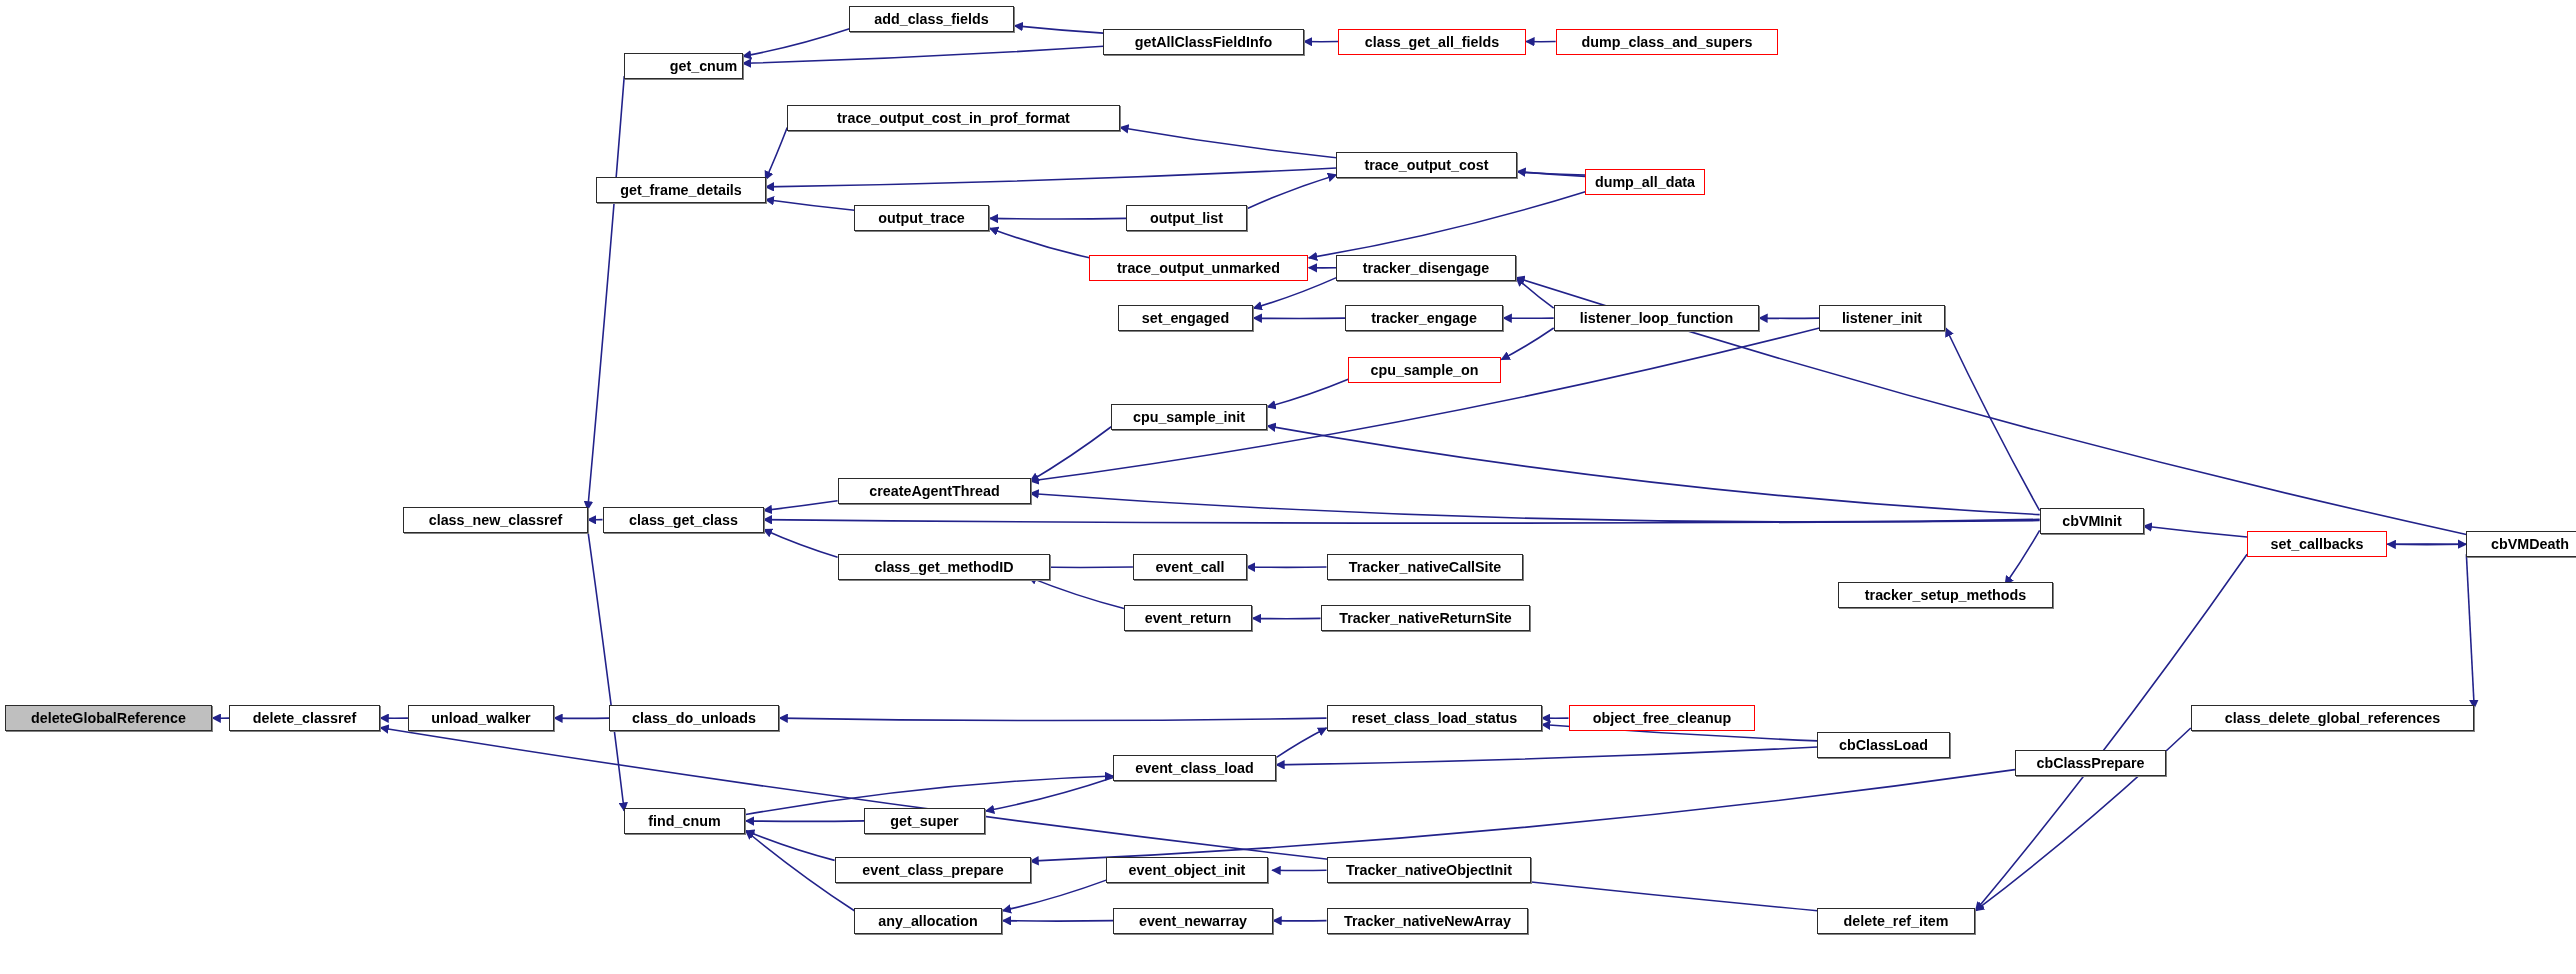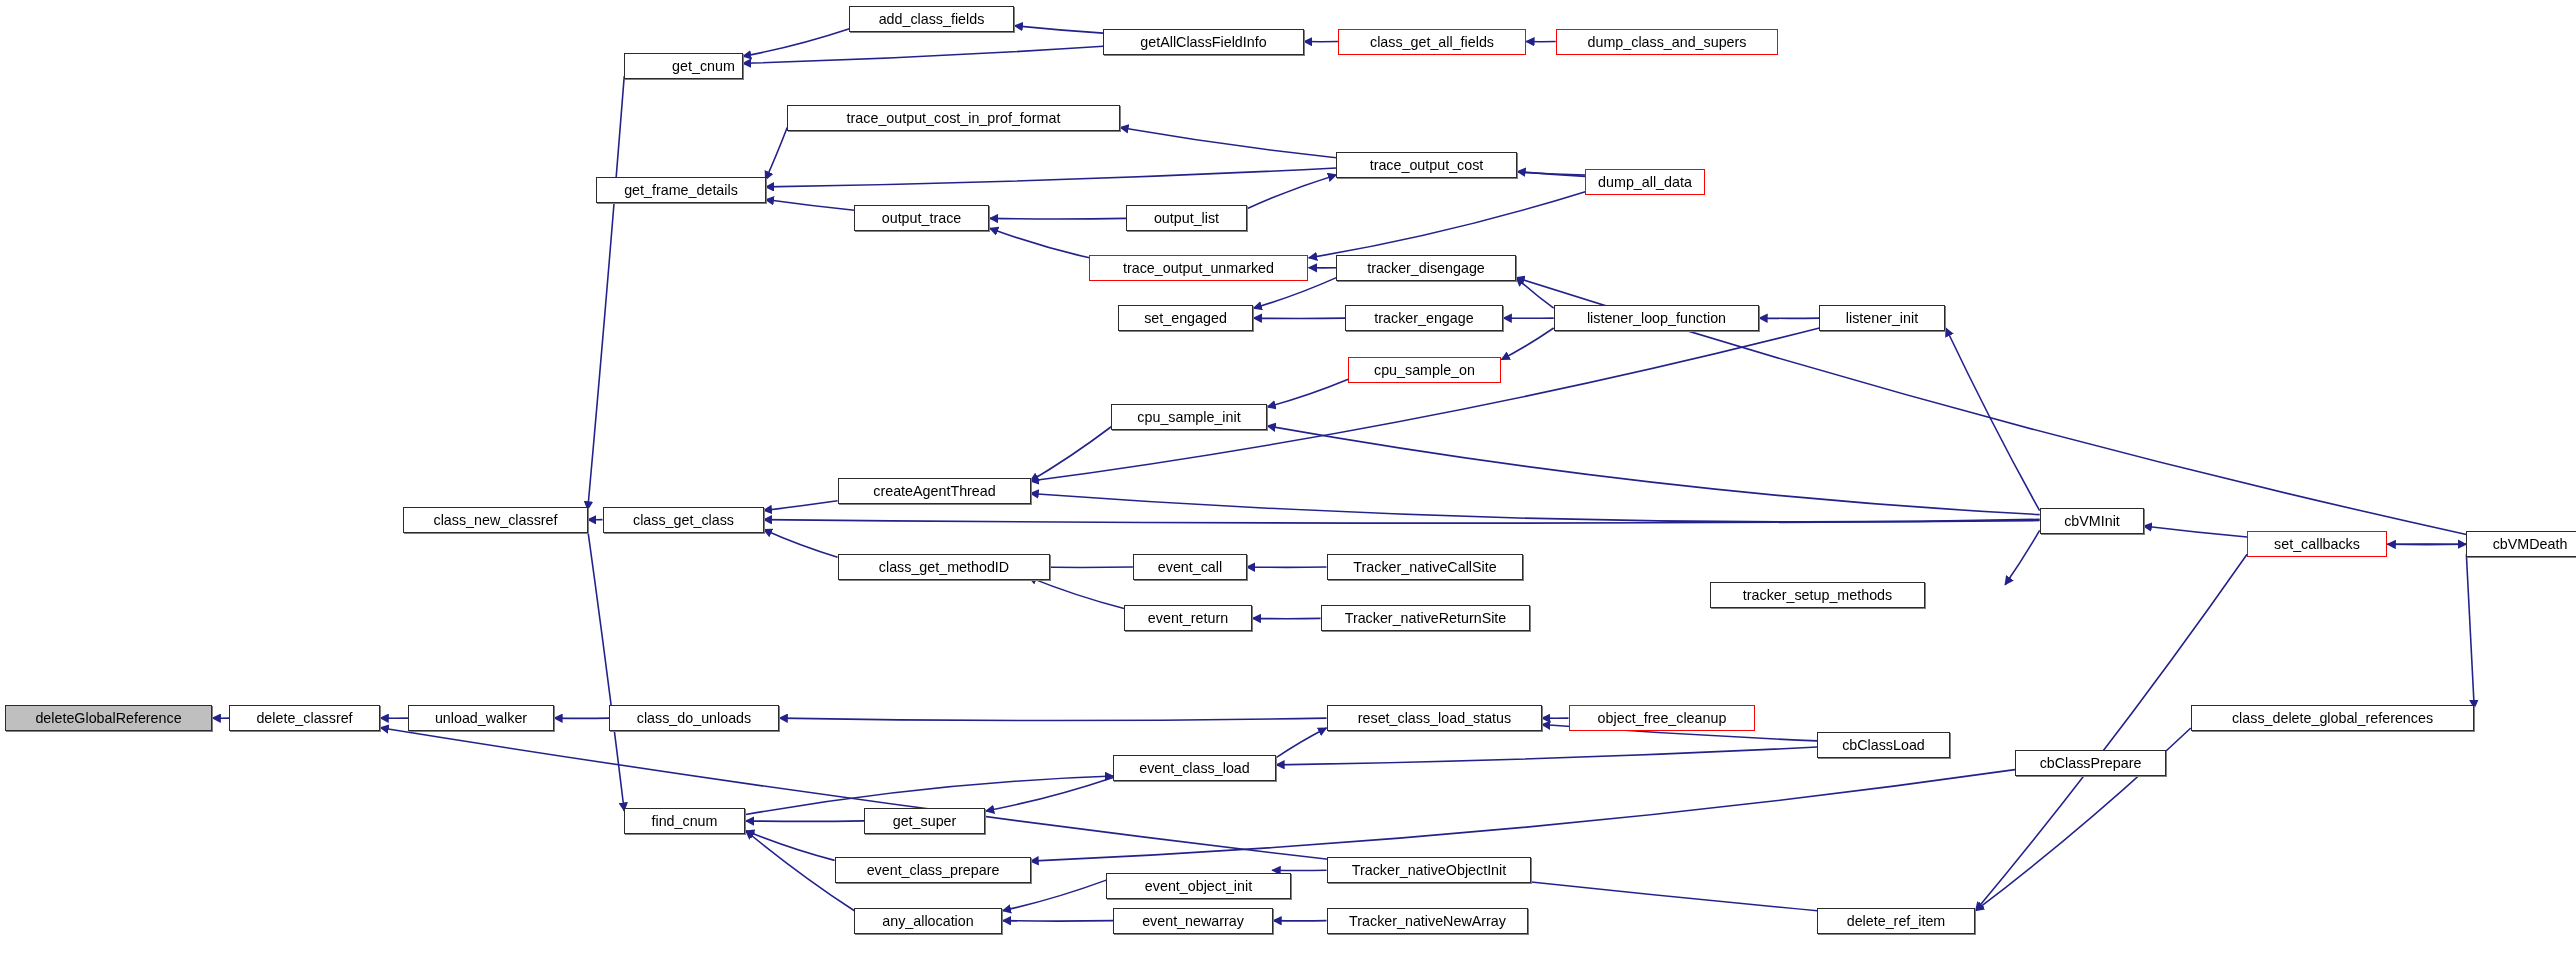--- a/index.html
+++ b/index.html
@@ -43,20 +43,21 @@
   .node.red {
     border-color: #ff0000;
     box-shadow: none;
   }
   .node.root {
     background: #bfbfbf;
     border-color: #2b2b2b;
   }
   .node-label {
     pointer-events: none;
+    font-weight: bold;
   }
 </style>
 </head>
 <body>
 
 <div id="canvas">
   <svg id="edges" viewBox="0 0 2608 987" xmlns="http://www.w3.org/2000/svg">
       <defs>
         <marker id="arrow" viewBox="0 0 10 10" refX="9" refY="5" markerWidth="6" markerHeight="6" orient="auto-start-reverse" markerUnits="strokeWidth">
           <path d="M 0 0 L 10 5 L 0 10 z" fill="#22228a"></path>
@@ -205,21 +206,21 @@
       </div>
       <div class="node" style="left: 838px; top: 554px; width: 212px;">
         <span class="node-label">class_get_methodID</span>
       </div>
       <div class="node" style="left: 1133px; top: 554px; width: 114px;">
         <span class="node-label">event_call</span>
       </div>
       <div class="node" style="left: 1327px; top: 554px; width: 196px;">
         <span class="node-label">Tracker_nativeCallSite</span>
       </div>
-      <div class="node" style="left: 1710px; top: 582px; width: 215px;">
+      <div class="node" style="left: 1838px; top: 582px; width: 215px;">
         <span class="node-label">tracker_setup_methods</span>
       </div>
       <div class="node" style="left: 1124px; top: 605px; width: 128px;">
         <span class="node-label">event_return</span>
       </div>
       <div class="node" style="left: 1321px; top: 605px; width: 209px;">
         <span class="node-label">Tracker_nativeReturnSite</span>
       </div>
       <div class="node root" style="left: 5px; top: 705px; width: 207px;">
         <span class="node-label">deleteGlobalReference</span>
@@ -253,21 +254,21 @@
       </div>
       <div class="node" style="left: 624px; top: 808px; width: 121px;">
         <span class="node-label">find_cnum</span>
       </div>
       <div class="node" style="left: 864px; top: 808px; width: 121px;">
         <span class="node-label">get_super</span>
       </div>
       <div class="node" style="left: 835px; top: 857px; width: 196px;">
         <span class="node-label">event_class_prepare</span>
       </div>
-      <div class="node" style="left: 1106px; top: 857px; width: 185px; margin-top: 16px;">
+      <div class="node" style="left: 1106px; top: 857px; width: 162px;">
         <span class="node-label">event_object_init</span>
       </div>
       <div class="node" style="left: 1327px; top: 857px; width: 204px;">
         <span class="node-label">Tracker_nativeObjectInit</span>
       </div>
       <div class="node" style="left: 854px; top: 908px; width: 148px;">
         <span class="node-label">any_allocation</span>
       </div>
       <div class="node" style="left: 1113px; top: 908px; width: 160px;">
         <span class="node-label">event_newarray</span>

